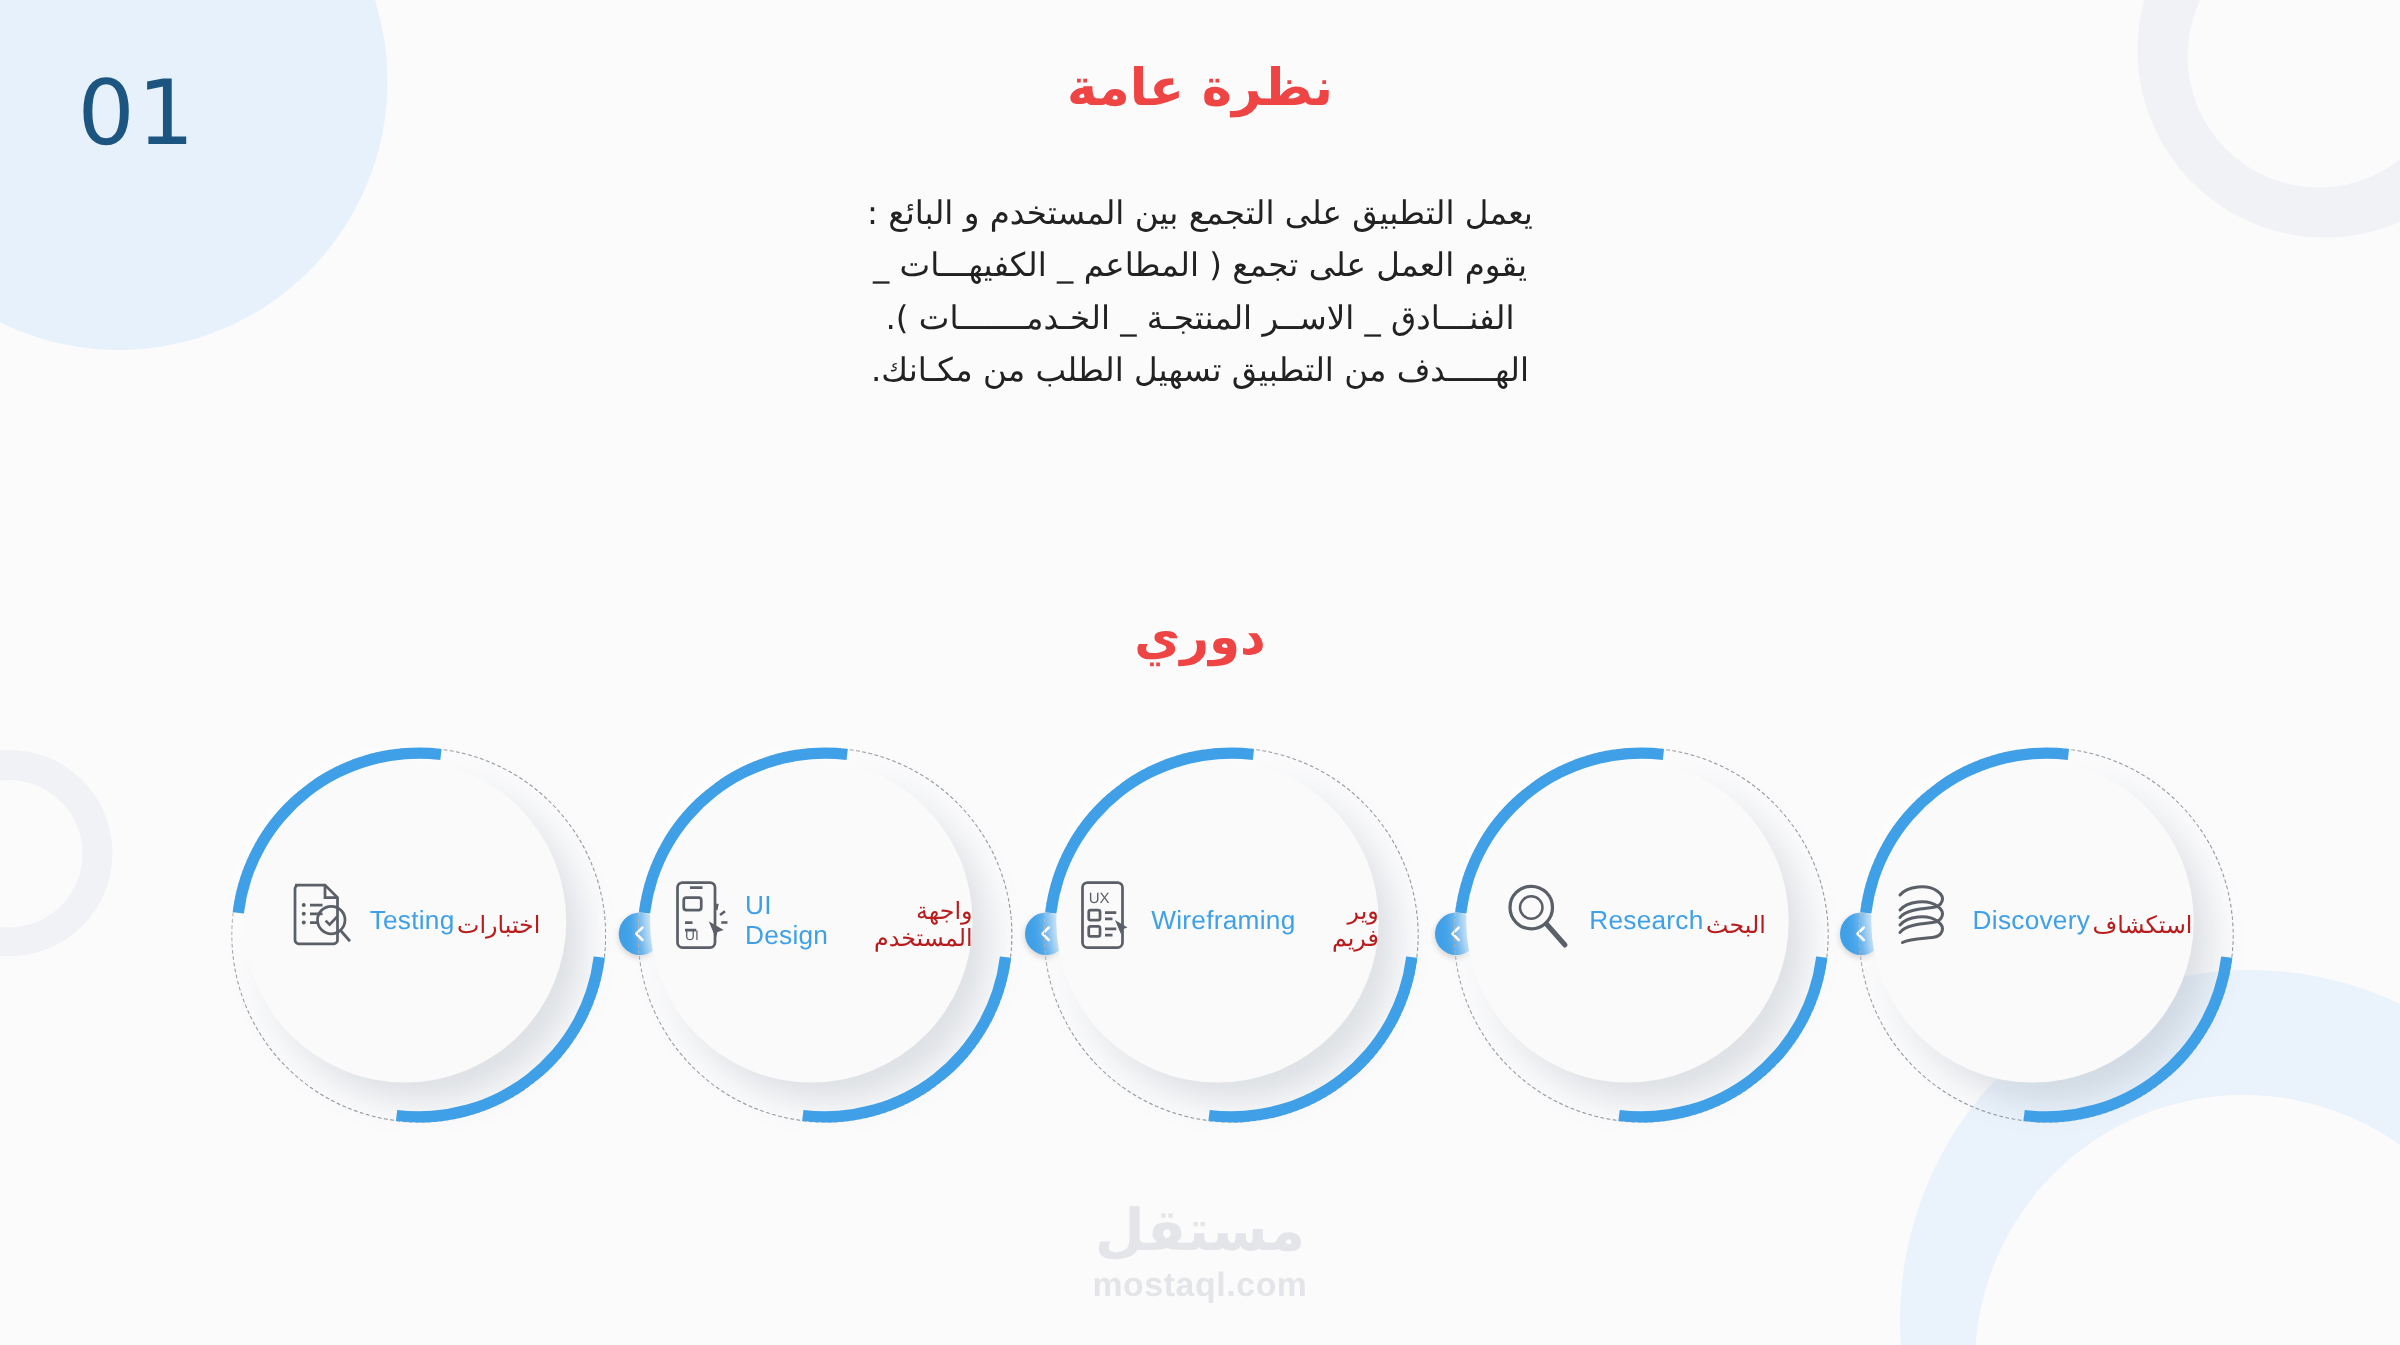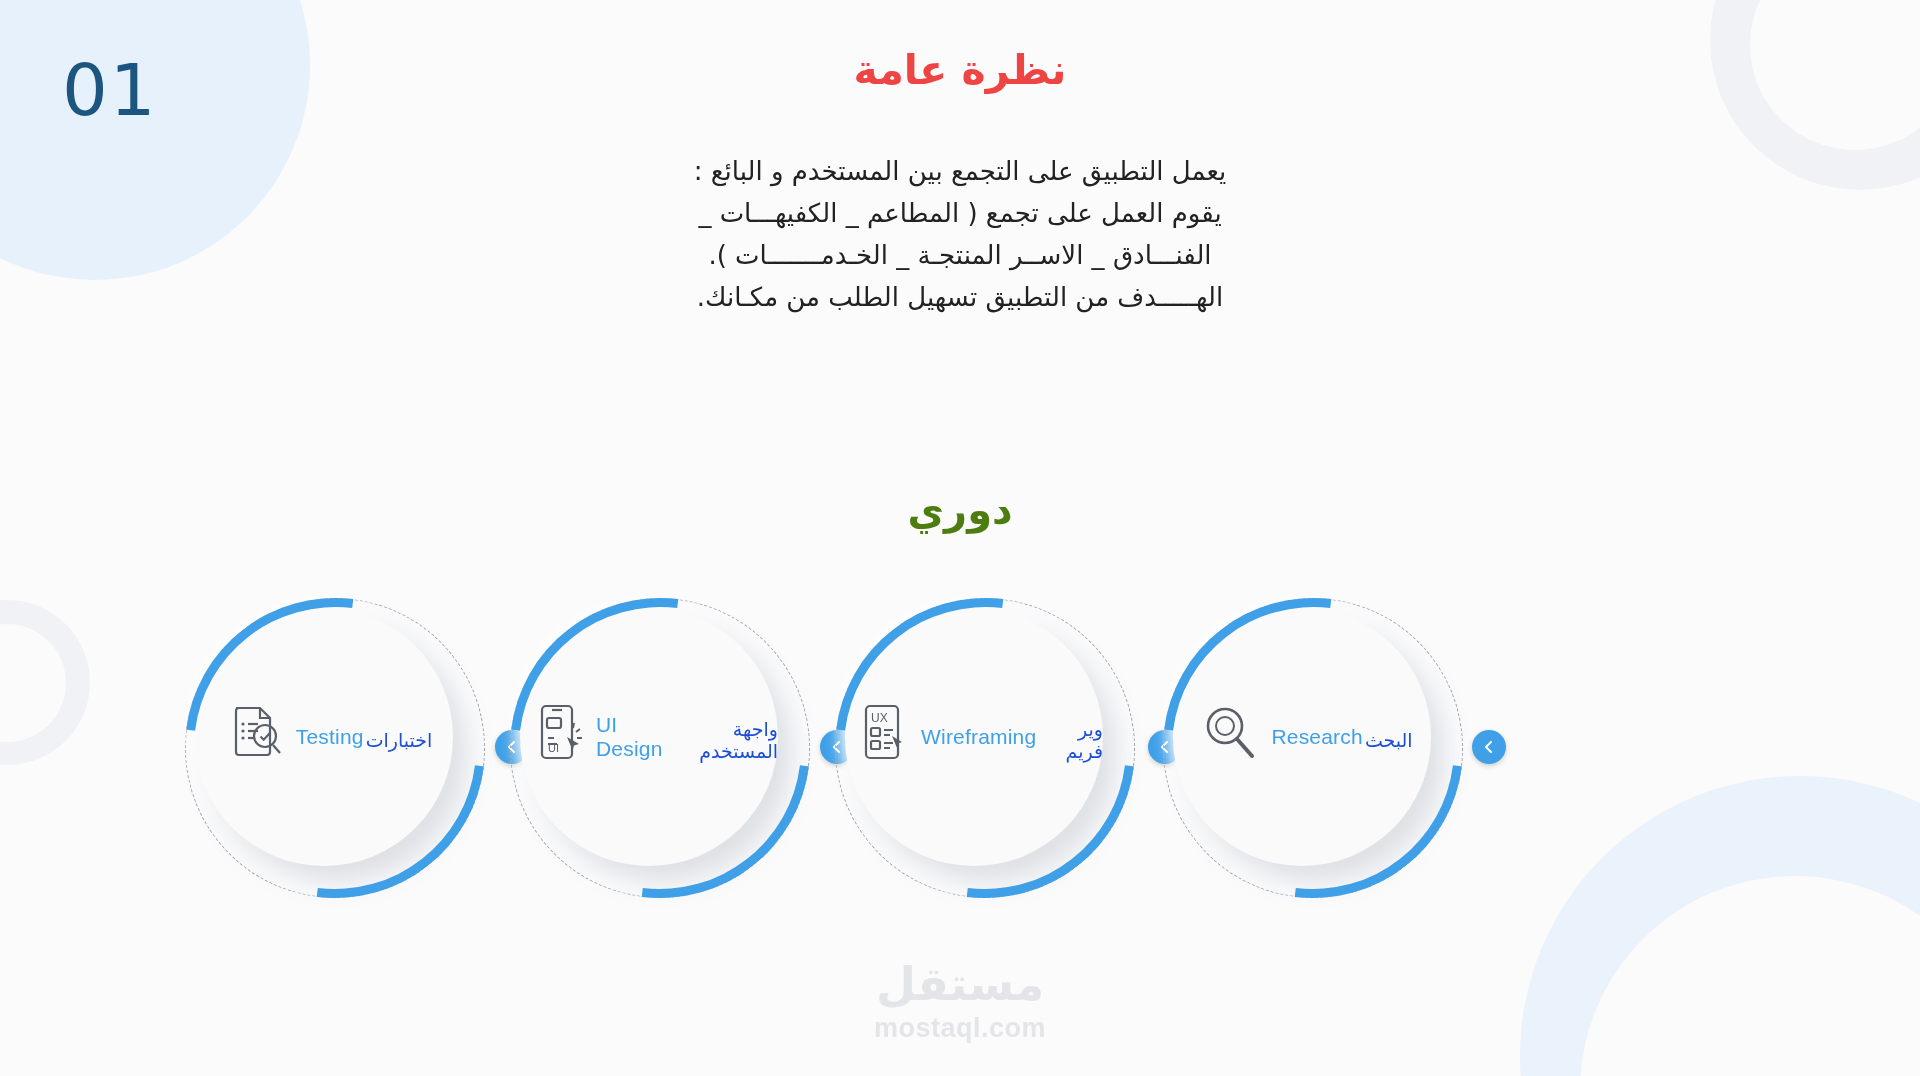--- a/index.html
+++ b/index.html
@@ -103,21 +103,21 @@
     direction: rtl;
   }
   .overview-body div { white-space: nowrap; }
 
   .h-cycle {
     position: absolute;
     top: 487px; left: 0; right: 0;
     text-align: center;
     font-size: 40px;
     font-weight: 700;
-    color: #4d7c0f;
+    color: #ef4444;
   }
 
   
   .cycle-row {
     position: absolute;
     top: 598px;
     left: 0; width: 1920px;
     height: 330px;
     direction: ltr;
   }
@@ -173,21 +173,21 @@
   }
   .node-title {
     font-size: 21px;
     font-weight: 400;
     color: #3fa0e8;
     letter-spacing: .2px;
     font-family: "Liberation Sans", sans-serif;
   }
   .node-sub {
     font-size: 19px;
-    color: #1d4ed8;
+    color: #b91c1c;
     margin-top: 6px;
     direction: rtl;
     text-align: right;
   }
 
   
   .chev {
     position: absolute;
     width: 34px; height: 34px;
     border-radius: 50%;
@@ -352,20 +352,37 @@
         <div class="node-title">Research</div>
         <div class="node-sub">البحث</div>
       </div>
     </div>
     <div class="chev" style="left:1472px;">
       <svg width="14" height="14" viewBox="0 0 14 14">
           <path d="M9 2L4 7l5 5" fill="none" stroke="#fff" stroke-width="2" stroke-linecap="round" stroke-linejoin="round"></path>
         </svg>
     </div>
 
+    <div class="node" style="left:1487px;">
+      <div class="dashed-ring"></div>
+      <div class="disc"></div>
+      <div class="arc"></div>
+      <div class="arc bottom"></div>
+      <div class="node-inner">
+        <div class="node-icon">
+          <svg width="74" height="74" viewBox="0 0 74 74" fill="none" stroke="#5b6068" stroke-width="2.4" stroke-linecap="round">
+            <path d="M20 20c6-7 22-9 30-3 7 5 4 12-4 13-9 1-22 2-26 8"></path>
+            <path d="M20 32c6-7 22-9 30-3 7 5 4 12-4 13-9 1-22 2-26 8"></path>
+            <path d="M20 44c6-7 22-9 30-3 7 5 4 12-4 13-9 1-18 1-24 4"></path>
+          </svg>
+        </div>
+        <div class="node-title">Discovery</div>
+        <div class="node-sub">استكشاف</div>
+      </div>
+    </div>
 
   </div>
 
   <div class="watermark">
     <div class="wm-ar">مستقل</div>
     <div class="wm-en">mostaql.com</div>
   </div>
 
 </div>
 

